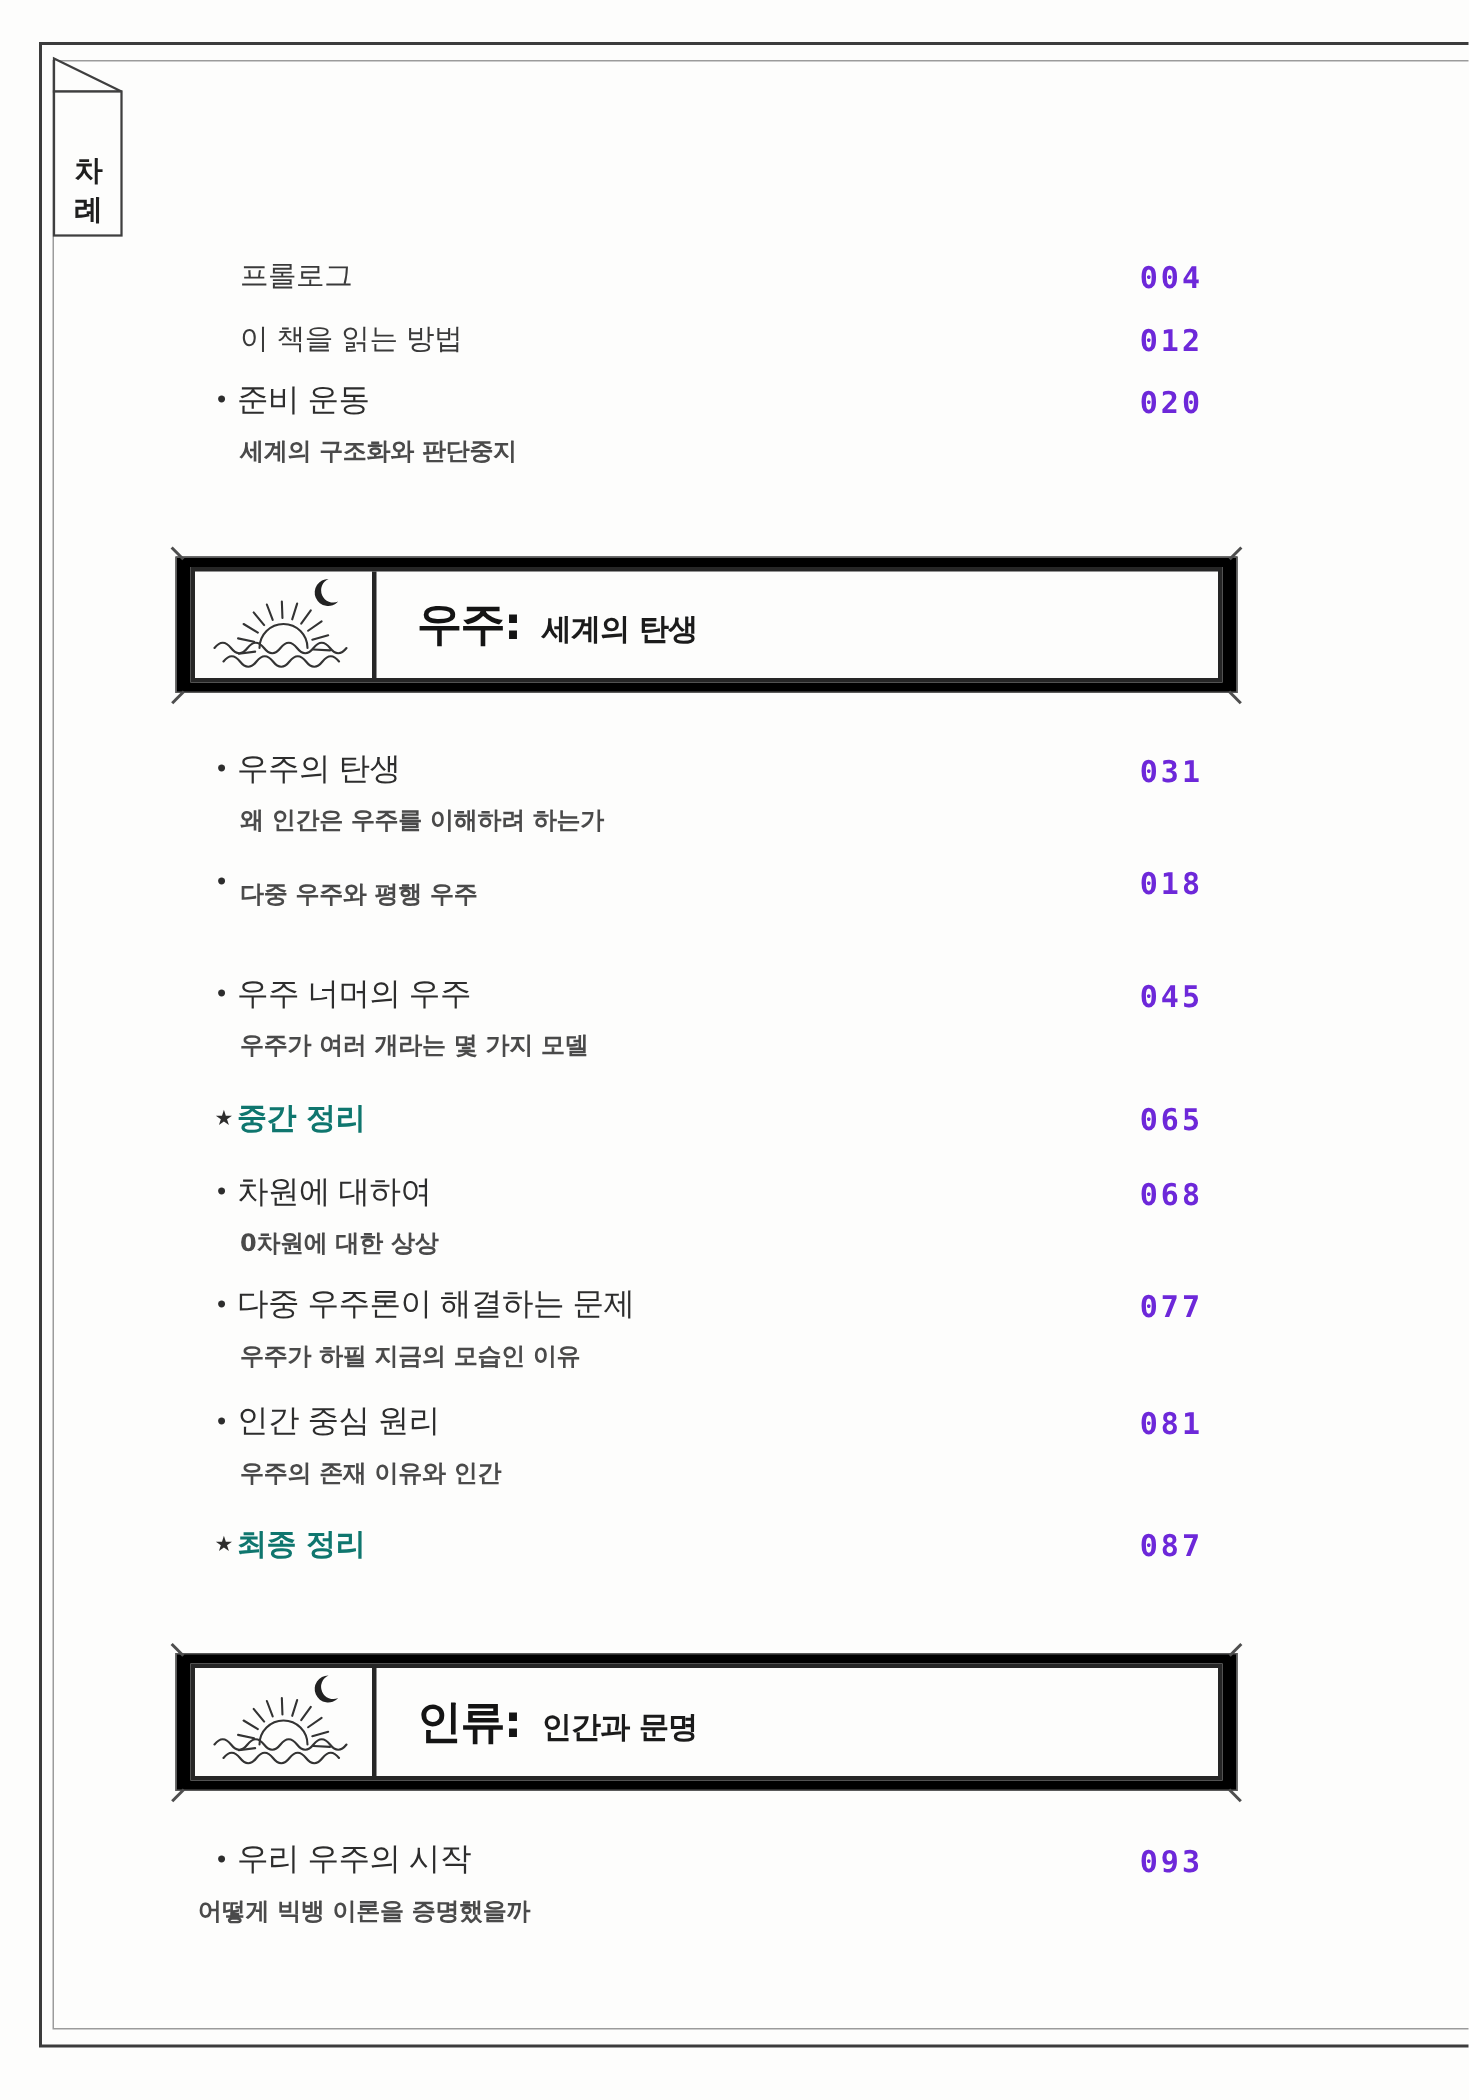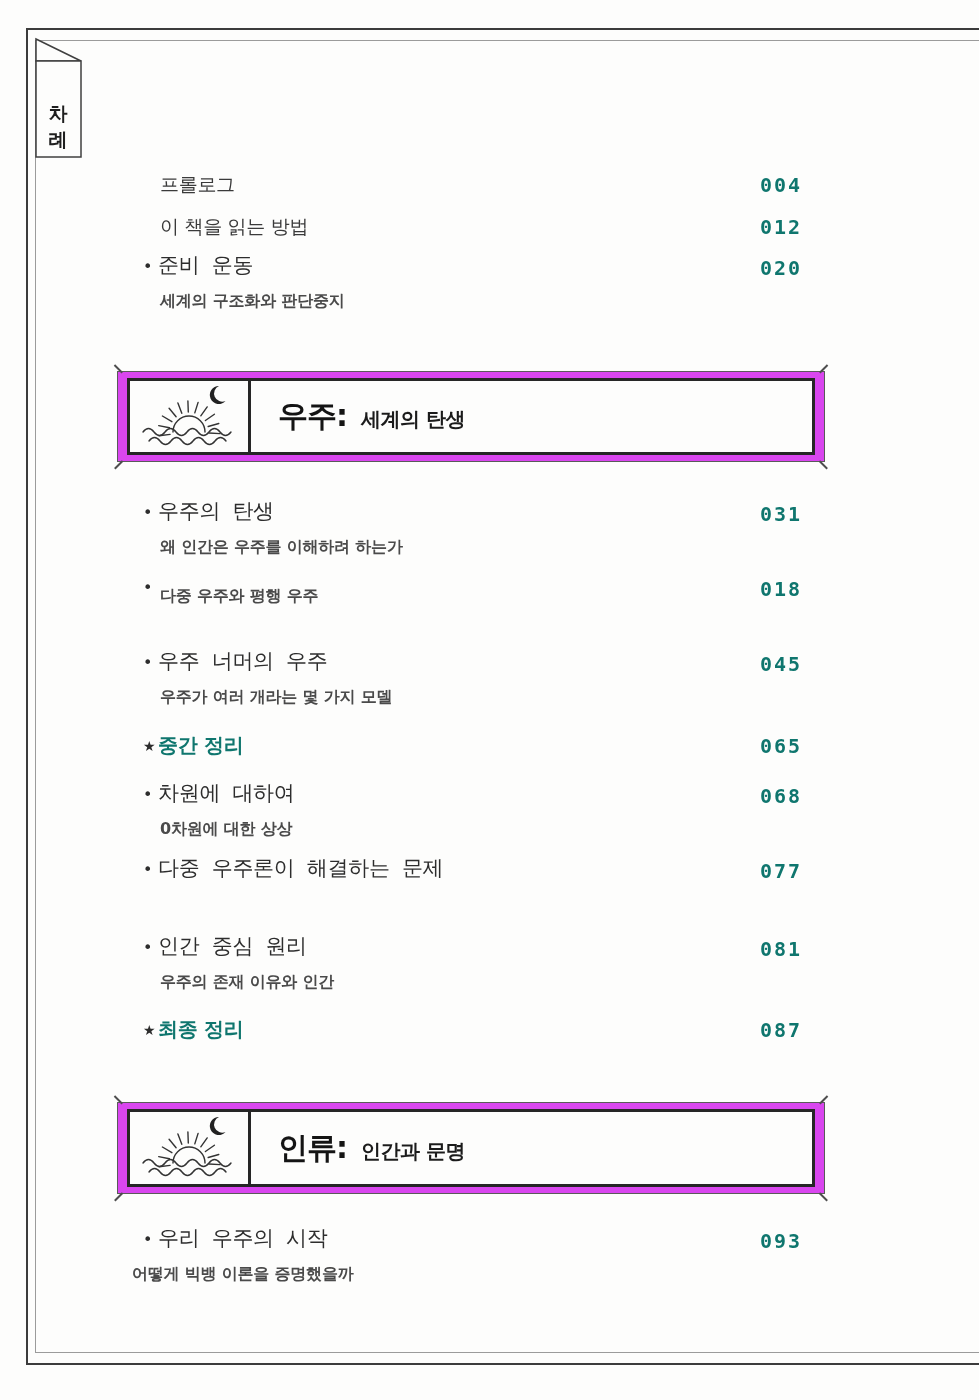--- a/index.html
+++ b/index.html
@@ -28,37 +28,37 @@
     writing-mode:vertical-rl;text-orientation:upright;
     font-size:19px;font-weight:700;letter-spacing:7px;color:#1f1f1f;
     font-family:"DejaVu Sans", sans-serif;
   }
   
   .content{position:absolute;left:135px;top:0;width:667px;}
   .row{position:absolute;width:100%;}
   .bullet{position:absolute;left:8px;top:0;line-height:26px;font-size:16px;color:#2d2d2d;}
   .bullet.star{font-size:14px;top:1px;}
   .title{display:block;margin-left:23px;line-height:26px;letter-spacing:-0.3px;}
-  .title.serif{font-family:Liberation Mono, monospace;font-size:21px;color:#2d2d2d;}
+  .title.serif{font-family:Liberation Sans, sans-serif;font-size:21px;color:#2d2d2d;}
   .title.gothic{font-family:"DejaVu Sans", sans-serif;font-size:19px;color:#3a3a3a;}
   .title.bold{font-family:"DejaVu Sans", sans-serif;font-size:20px;font-weight:700;color:#0f766e;}
   .row.noBullet .title{margin-left:25px;}
   .pg{
     position:absolute;right:0;top:1px;line-height:26px;
     font-family:"DejaVu Sans Mono", monospace;font-size:20px;font-weight:700;
-    letter-spacing:2px;color:#0f766e;
+    letter-spacing:2px;color:#6d28d9;
   }
   .sub{
     margin-left:25px;margin-top:10px;line-height:22px;font-size:16px;
     color:#4a4a4a;font-family:"DejaVu Sans", sans-serif;letter-spacing:-0.2px;font-weight:bold;
   }
   .sub.flush{margin-left:-3px;}
   .sub:empty{display:none;}
   
-  .secbox{position:absolute;left:117px;width:706px;border:1px solid #5a5a5a;background:#d946ef;}
+  .secbox{position:absolute;left:117px;width:706px;border:1px solid #5a5a5a;background:#000000;}
   .secbox .inner{
     position:absolute;left:9px;right:9px;top:6px;bottom:6px;
     border:3px solid #262626;display:flex;align-items:stretch;background:#fdfdfc;
   }
   .logo-cell{width:118px;border-right:3px solid #262626;display:flex;align-items:center;justify-content:center;}
   .title-cell{flex:1;display:flex;align-items:center;padding-left:27px;}
   .sec-big{font-size:30px;font-weight:800;color:#141414;letter-spacing:-1px;font-family:"DejaVu Sans", sans-serif;}
   .sec-small{font-size:20px;font-weight:700;color:#1b1b1b;margin-left:9px;letter-spacing:-0.5px;font-family:"DejaVu Sans", sans-serif;}
   .tick{position:absolute;width:11px;height:1.5px;background:#4e4e4e;}
   .tick.tl{left:-5px;top:-4px;transform:rotate(45deg);}
@@ -130,20 +130,21 @@
     <span class="bullet">•</span>
     <span class="title serif">차원에 대하여</span>
     <span class="pg">068</span>
     <div class="sub">0차원에 대한 상상</div>
   </div>
 
   <div class="row" style="top:857px">
     <span class="bullet">•</span>
     <span class="title serif">다중 우주론이 해결하는 문제</span>
     <span class="pg">077</span>
+    <div class="sub">우주가 하필 지금의 모습인 이유</div>
   </div>
 
   <div class="row" style="top:935px">
     <span class="bullet">•</span>
     <span class="title serif">인간 중심 원리</span>
     <span class="pg">081</span>
     <div class="sub">우주의 존재 이유와 인간</div>
   </div>
 
   <div class="row" style="top:1016px">

